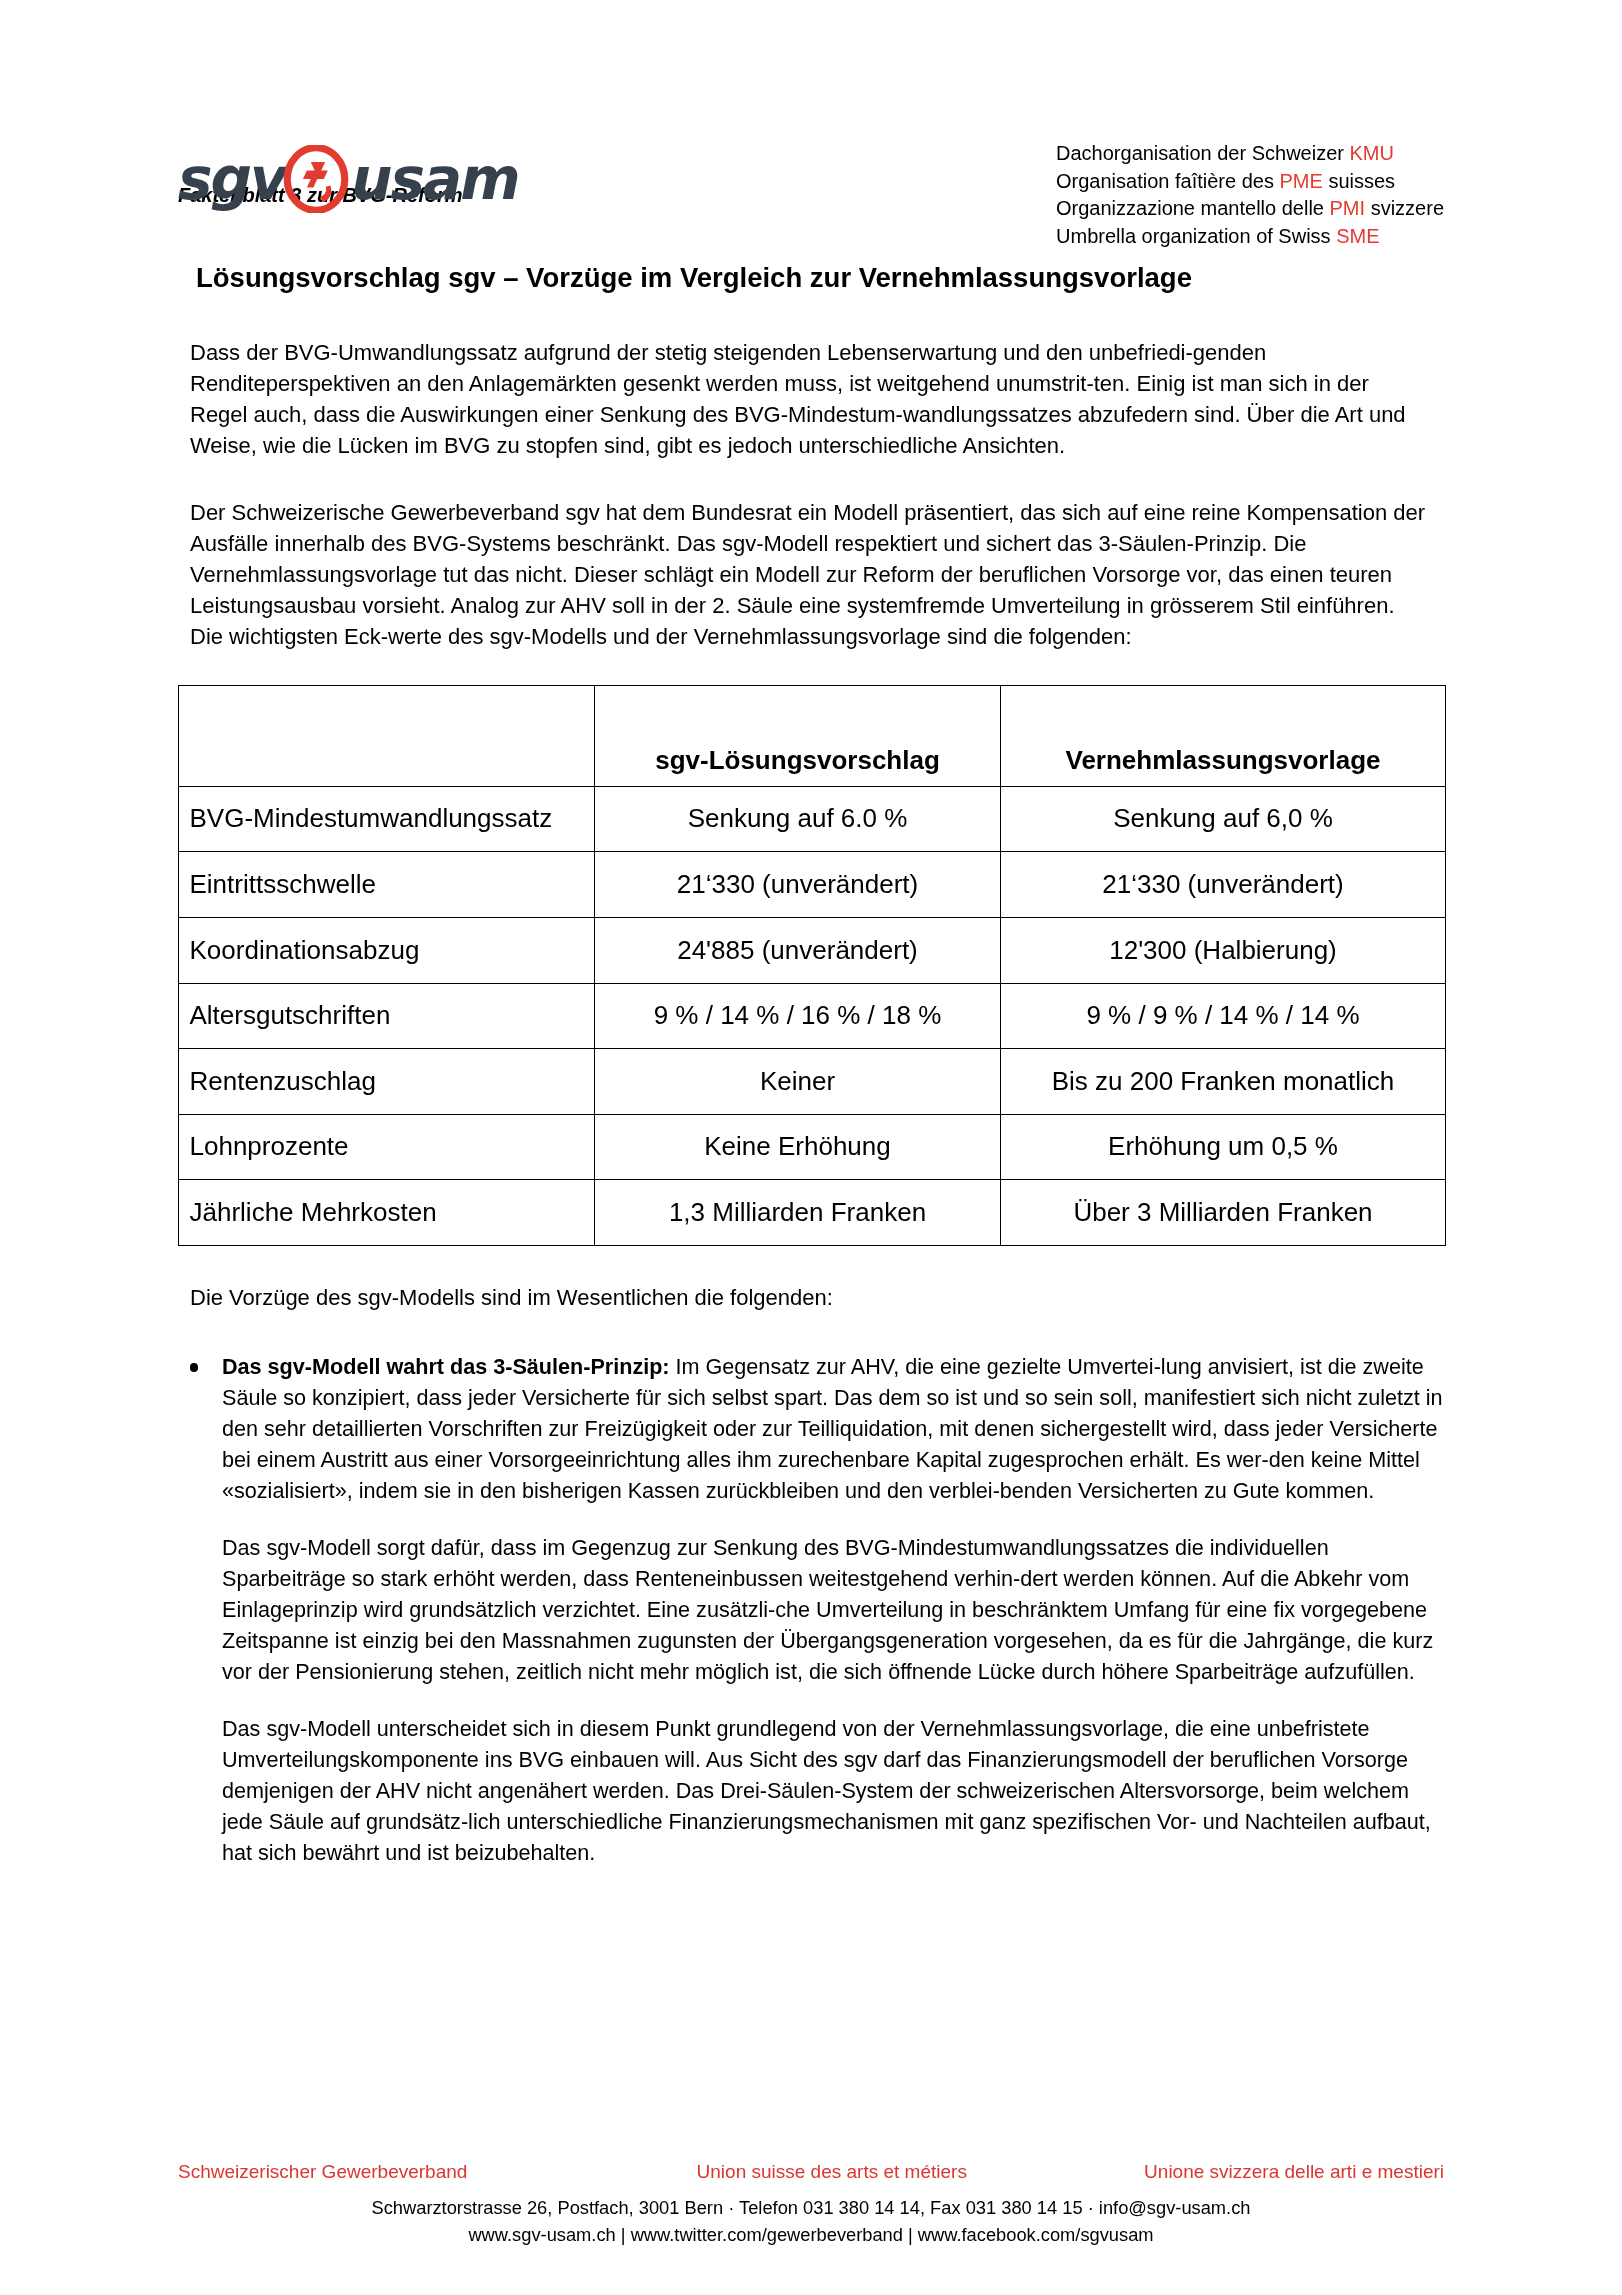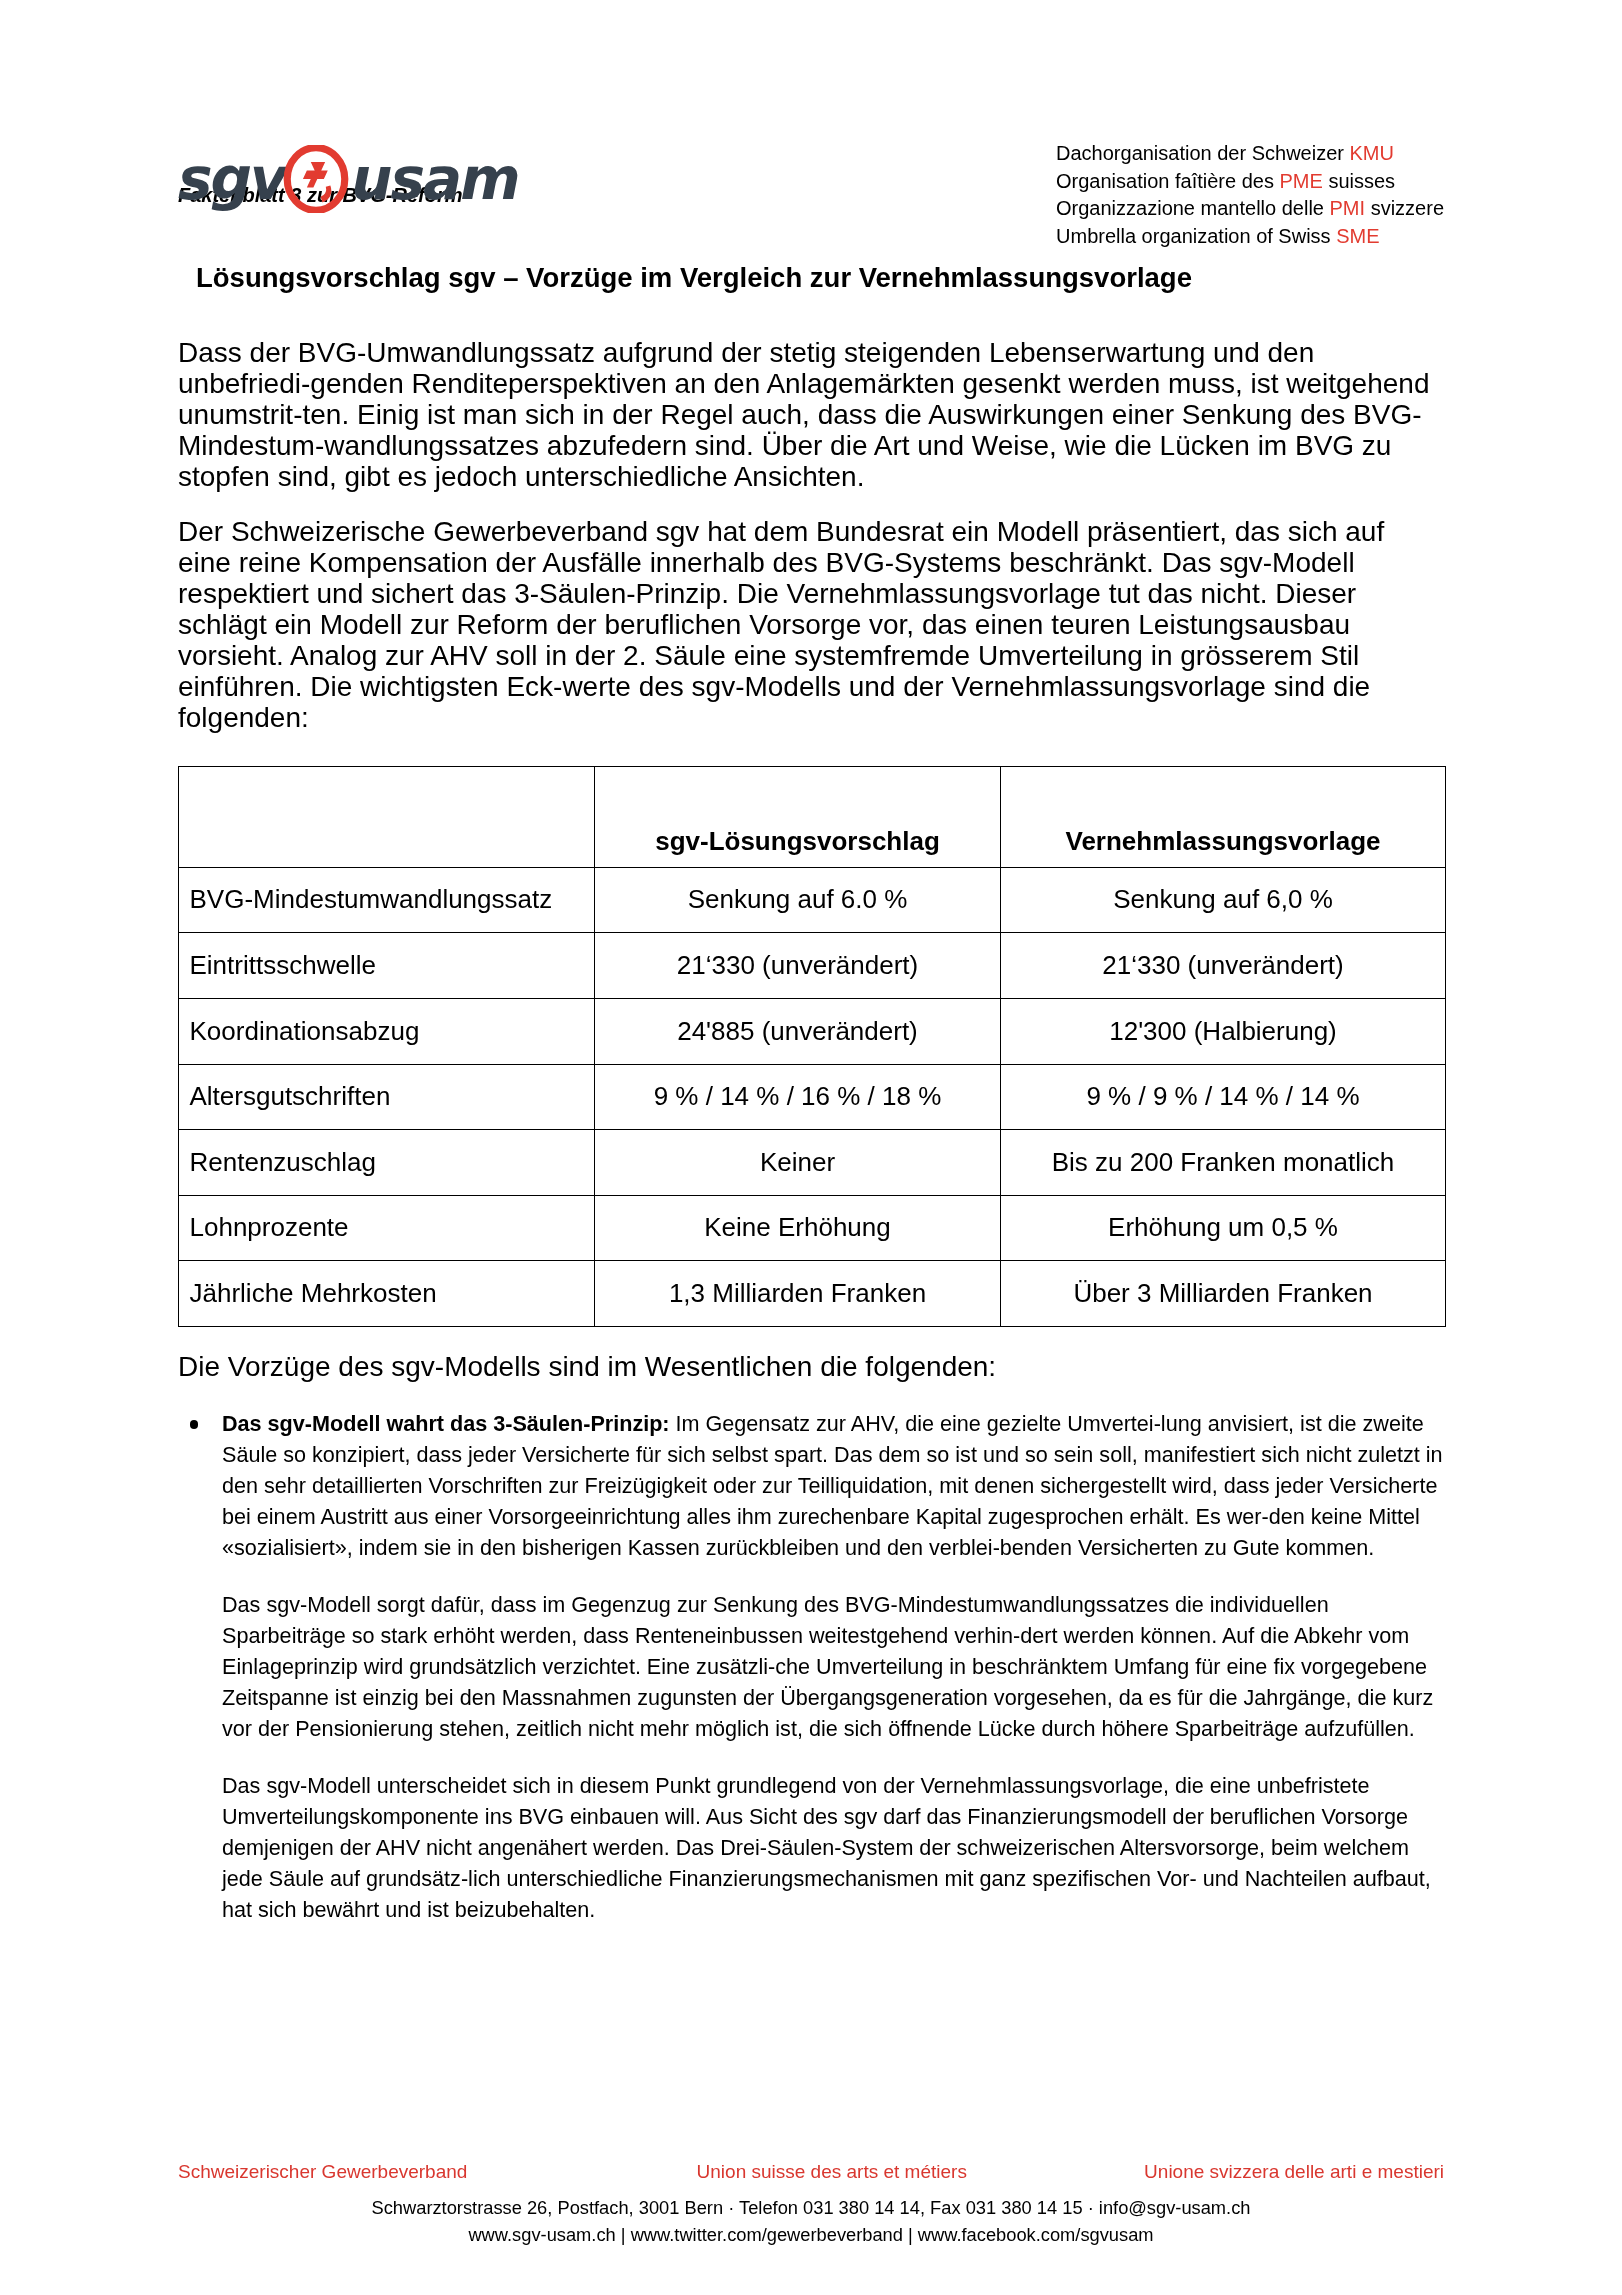--- a/index.html
+++ b/index.html
@@ -81,23 +81,23 @@
   .doc-title {
     font-size: 27.5px;
     font-weight: 700;
     line-height: 35px;
     margin: 18px;
     padding-top: 34px;
   }
 
   
   p.body {
-    font-size: 28px;
+    font-size: 22px;
     line-height: 31px;
-    margin: 0;
+    margin: 12px;
     padding-top: 24px;
     text-align: left;
   }
 
   
   .cmp-table {
     border-collapse: collapse;
     width: 1266px;
     margin-top: 33px;
     table-layout: fixed;

